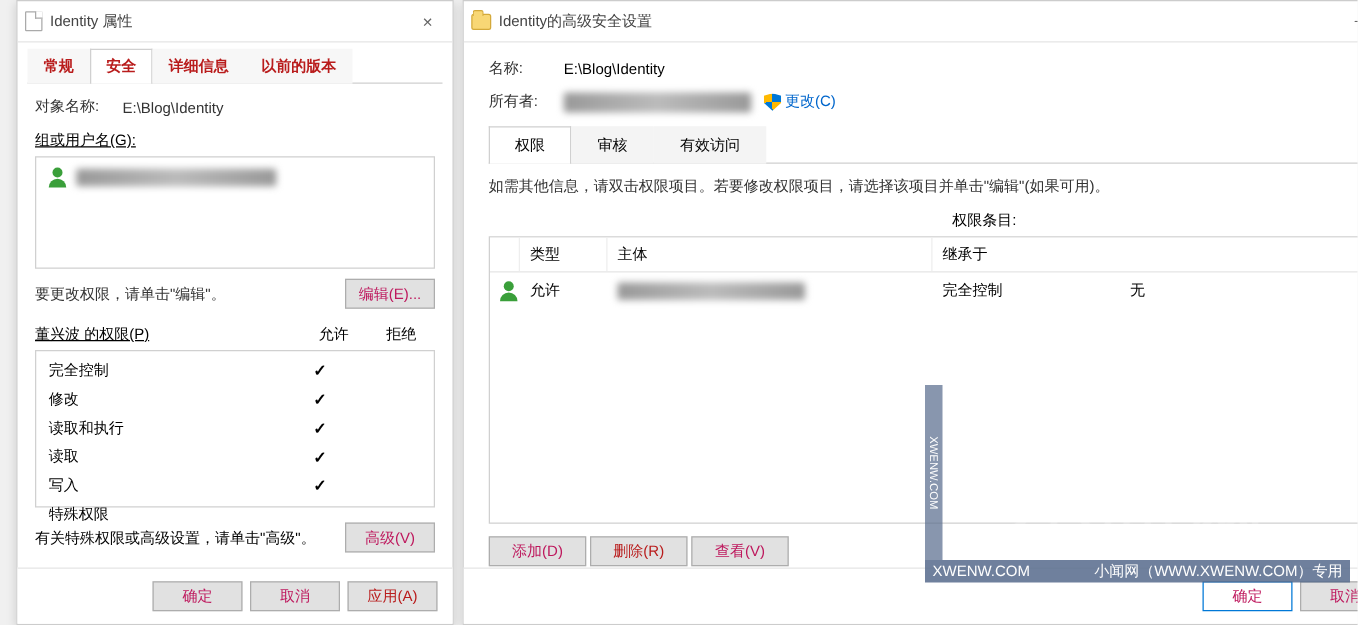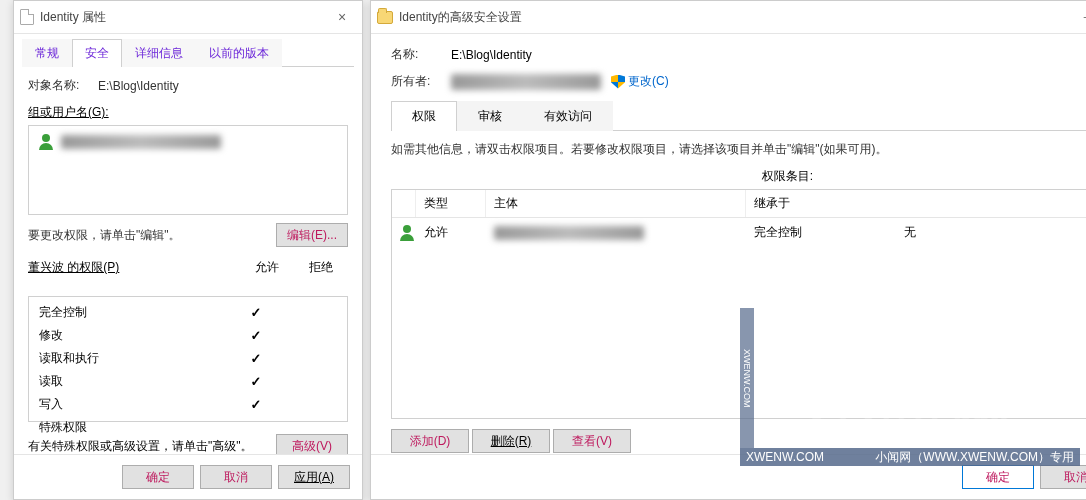--- a/index.html
+++ b/index.html
@@ -9,46 +9,46 @@
 
 
 .win-left { left: 13px; top: 0; width: 350px; height: 500px; }
 .titlebar { display: flex; align-items: center; height: 28px; padding: 16px 6px; border-bottom: 1px solid #e5e5e5; }
 .titlebar .doc-icon { width: 14px; height: 16px; border: 1px solid #aaa; border-radius: 1px; margin-right: 6px; position: relative; }
 .titlebar .doc-icon::after { content:""; position:absolute; top:-1px; right:-1px; width:5px; height:5px; background:#fff; border-left:1px solid #aaa; border-bottom:1px solid #aaa;}
 .titlebar-title { flex: 1; color: #444; }
 .titlebar .close-x { width: 28px; text-align: center; color: #666; cursor: pointer; font-size: 14px; }
 
 .tabs { display: flex; border-bottom: 1px solid #d0d0d0; margin: 4px 8px 0 8px; }
-.tab { padding: 5px 12px; color: #6d28d9; cursor: pointer; border: 1px solid transparent; border-bottom: none; position: relative; top: 1px; background: #f7f7f7; }
+.tab { padding: 5px 12px; color: #b91c1c; cursor: pointer; border: 1px solid transparent; border-bottom: none; position: relative; top: 1px; background: #f7f7f7; font-weight: bold; }
 .tab.active { background: #fff; border-color: #d0d0d0; }
 .body-inner { padding: 10px 14px; }
 .row-field { display: flex; align-items: center; margin-bottom: 10px; }
 .row-field .label { width: 70px; color: #333; }
 .row-field .value { flex: 1; color: #333; }
 .underline { text-decoration: underline; }
 .groupbox { border: 1px solid #d0d0d0; padding: 4px; margin-bottom: 6px; }
 .userrow { display: flex; align-items: center; padding: 4px 6px; }
 .user-icon { width: 16px; height: 16px; margin-right: 6px; position: relative; }
 .user-icon::before { content:""; position:absolute; top:0; left:3px; width:8px; height:8px; border-radius:50%; background:#3a9f3a; }
 .user-icon::after { content:""; position:absolute; bottom:0; left:0; width:14px; height:7px; border-radius:7px 7px 0 0; background:#3a9f3a; }
 .blurred { filter: blur(3px); background: linear-gradient(90deg,#999,#bbb,#999); color: transparent; border-radius:2px; }
 .edit-row { display:flex; align-items:center; justify-content:space-between; margin: 8px 0 12px 0; }
 .edit-row .hint { color:#333; }
 .btn { min-width: 72px; height: 24px; background: #e1e1e1; border: 1px solid #adadad; color: #be185d; cursor: pointer; padding: 0 10px; }
-.perm-header { display:flex; align-items:center; margin-bottom:20px; }
+.perm-header { display:flex; align-items:center; margin-bottom:4px; }
 .perm-header .h-name { flex:1; }
 .perm-header .h-allow, .perm-header .h-deny { width:54px; text-align:center; }
 .perm-row { display:flex; align-items:center; padding: 3px 6px; }
 .perm-row .p-name { flex:1; }
 .perm-row .p-allow, .perm-row .p-deny { width:54px; text-align:center; }
 .check { font-size: 13px; font-weight:bold; }
 .adv-row { display:flex; justify-content:space-between; align-items:center; margin: 12px 0 8px 0; }
 .footer-btns { display:flex; justify-content:flex-end; gap:6px; padding: 10px 12px; border-top:1px solid #e5e5e5; position:absolute; bottom:0; left:0; right:0; background:#fff;}
-.btn.disabled { color:#000000;text-decoration:underline; }
+.btn.disabled { color:#b91c1c; }
 
 
 .win-right { left: 370px; top: 0; width: 835px; height: 500px; }
 .win-right .titlebar { height:30px; }
 .folder-icon { width:16px; height:13px; background:#f8d775; border:1px solid #d4a93a; border-radius:2px; margin-right:6px; position:relative; }
 .folder-icon::before { content:""; position:absolute; top:-4px; left:0; width:7px; height:4px; background:#f8d775; border:1px solid #d4a93a; border-bottom:none; border-radius:2px 2px 0 0;}
 .win-right .win-controls { display:flex; }
 .win-right .win-controls div { width:44px; height:28px; display:flex; align-items:center; justify-content:center; color:#666; cursor:pointer; }
 .content-right { padding: 12px 20px; }
 .rl { display:flex; align-items:center; margin-bottom:10px; }

